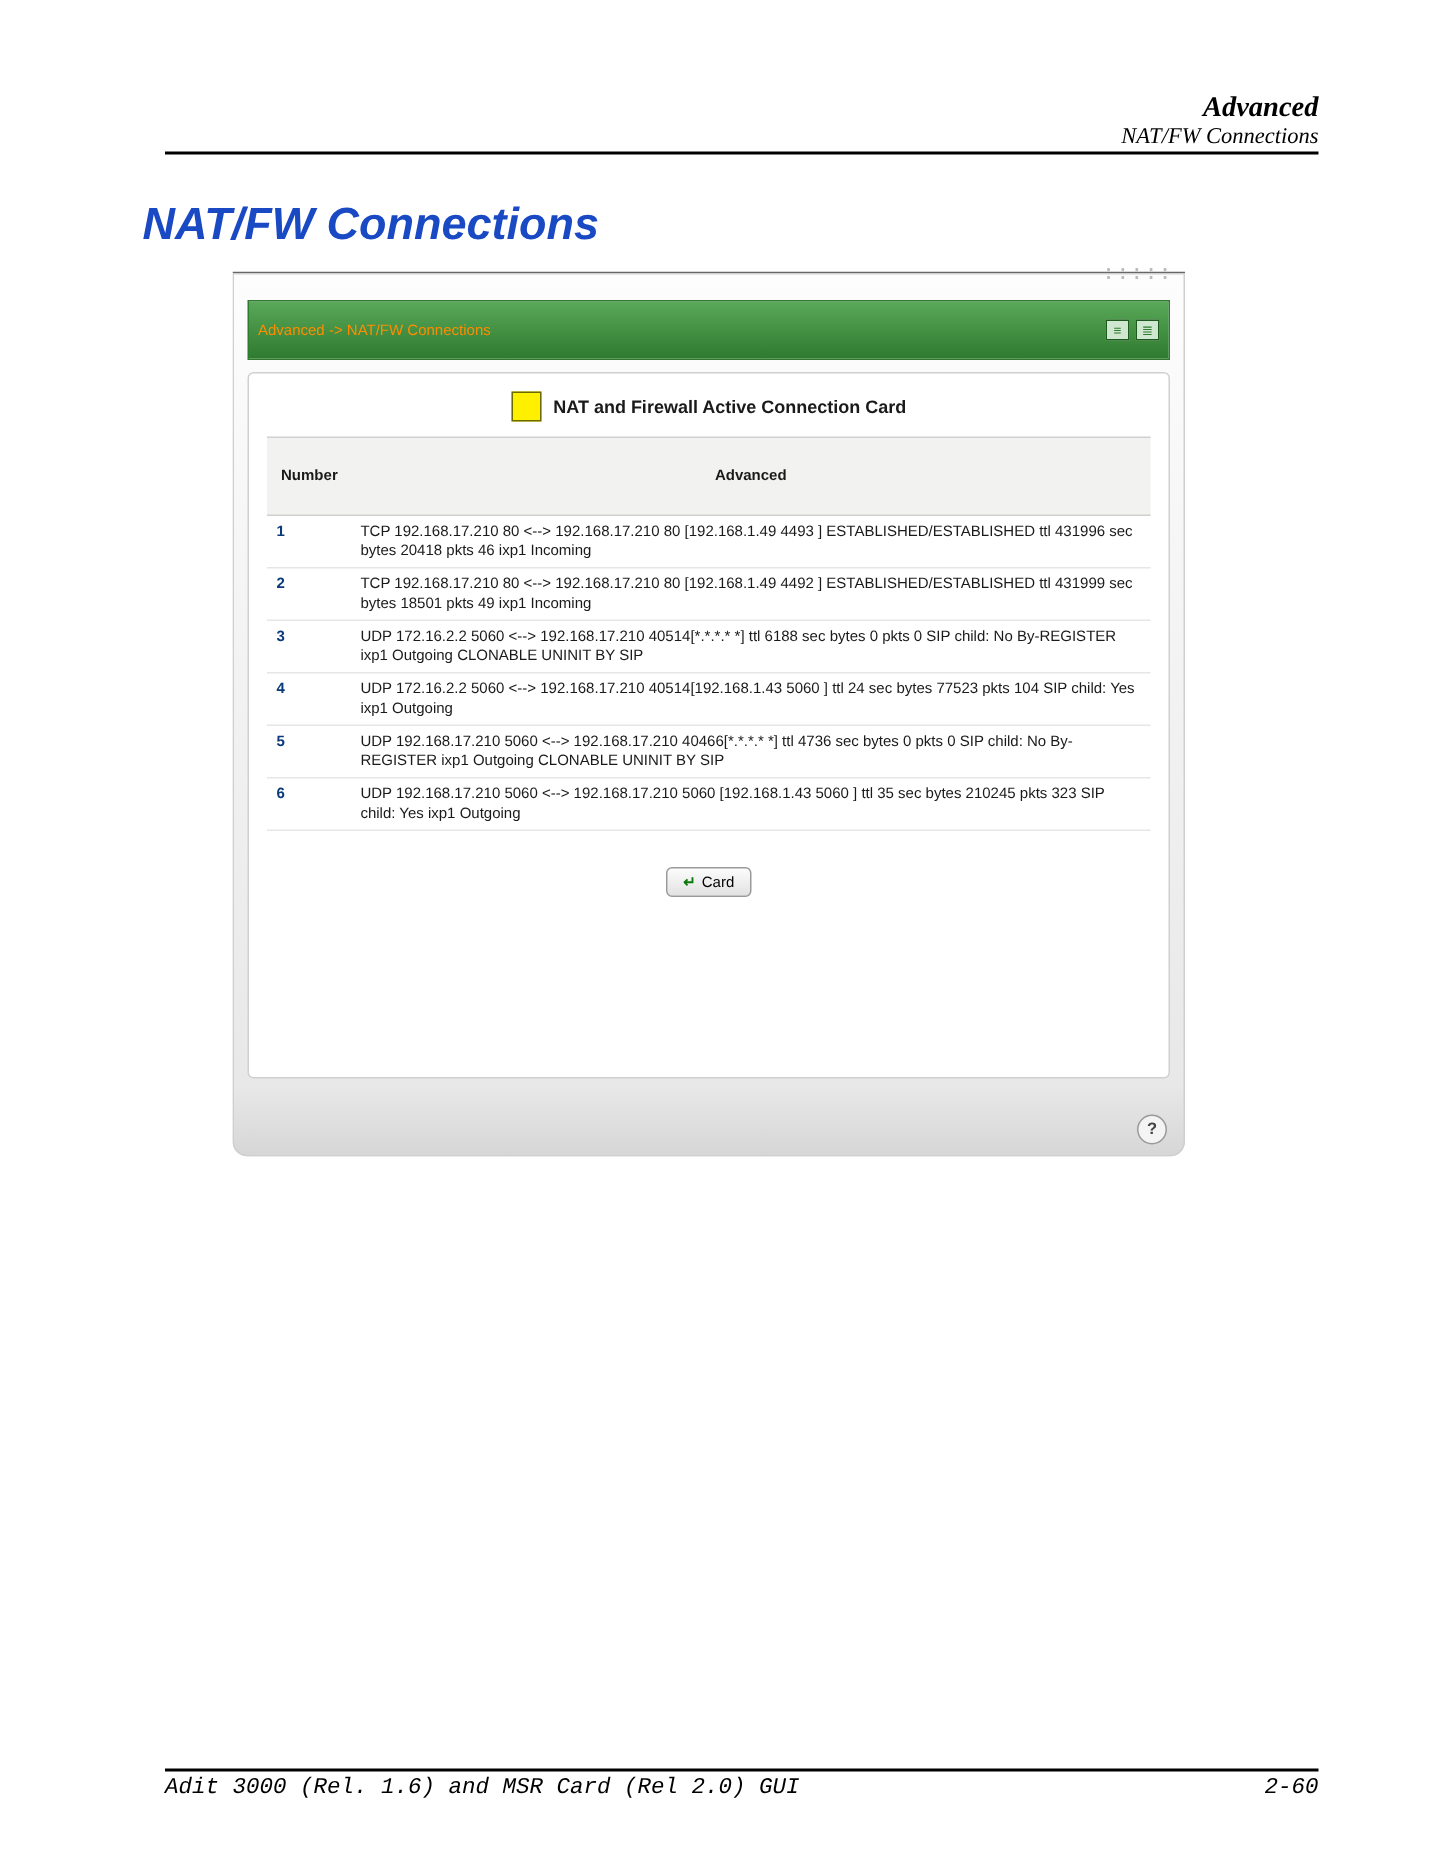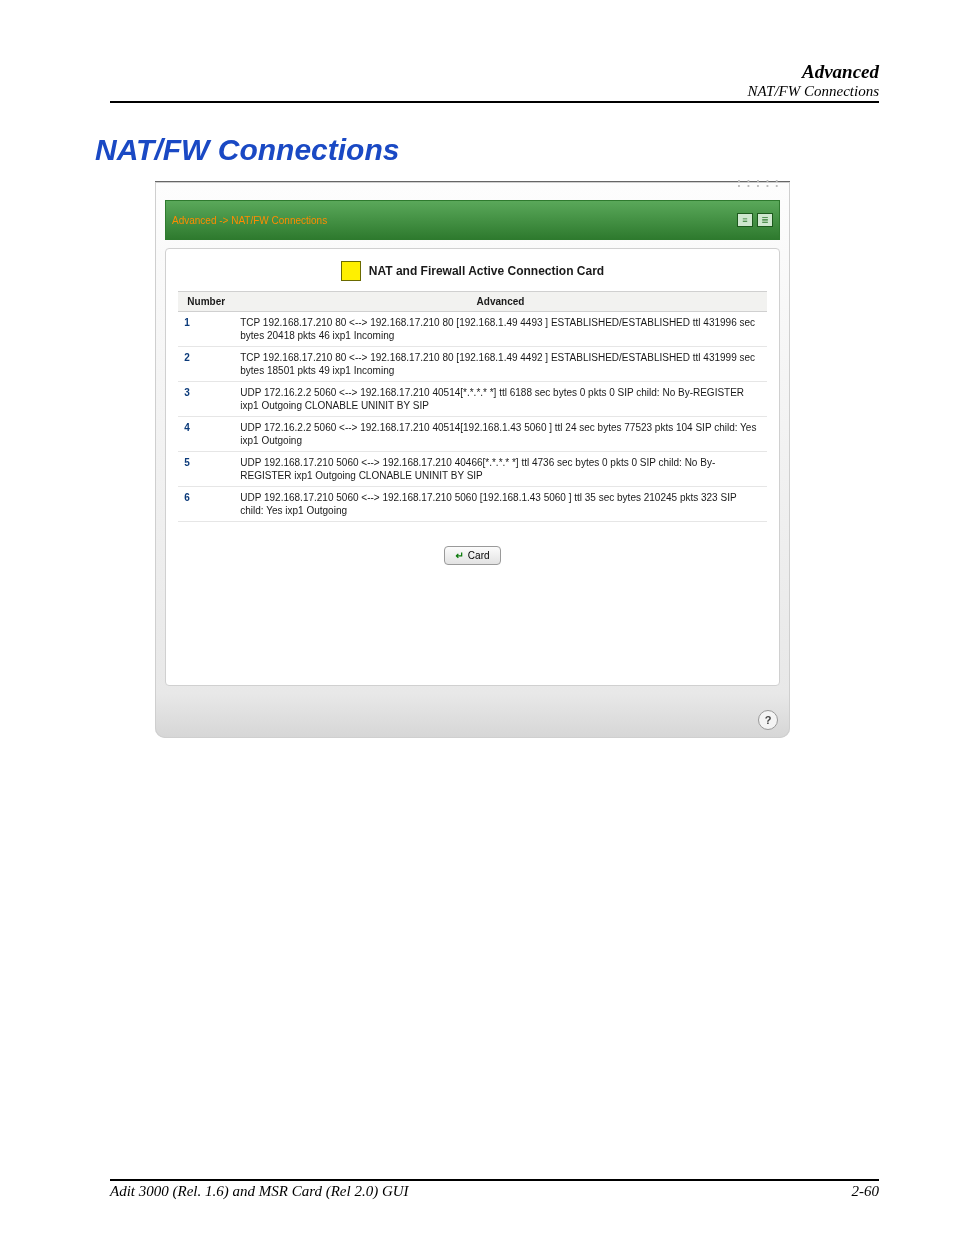--- a/index.html
+++ b/index.html
@@ -119,21 +119,21 @@
     width: 96%;
     margin: 0 auto;
     border-collapse: collapse;
     font-size: 10px;
   }
   table.conn th {
     background: #f2f2f0;
     border-top: 1px solid #d0d0d0;
     border-bottom: 1px solid #d0d0d0;
     font-weight: bold;
-    padding: 4px 6px;
+    padding: 20px 6px;
     text-align: center;
   }
   table.conn td {
     border-bottom: 1px solid #e6e6e6;
     padding: 4px 6px;
     vertical-align: top;
     line-height: 1.3;
   }
   table.conn td.num { width: 44px; color:#0b3a7a; font-weight:bold;}
   .close-row { text-align:center; padding-top: 24px; }
@@ -167,20 +167,21 @@
     position:absolute;
     bottom: 35px;
     left: 95px; right: 75px;
     border-top: 2px solid #000;
     padding-top: 2px;
     font-style: italic;
     font-size: 15px;
     display:flex;
     justify-content:space-between;
     margin-left: 15px;
+    font-family: Liberation Mono, monospace;
   }
 </style>
 </head>
 <body>
 
 <div class="page">
 
   <div class="hdr">
     <div class="hdr-title">Advanced</div>
     <div class="hdr-sub">NAT/FW Connections</div>

